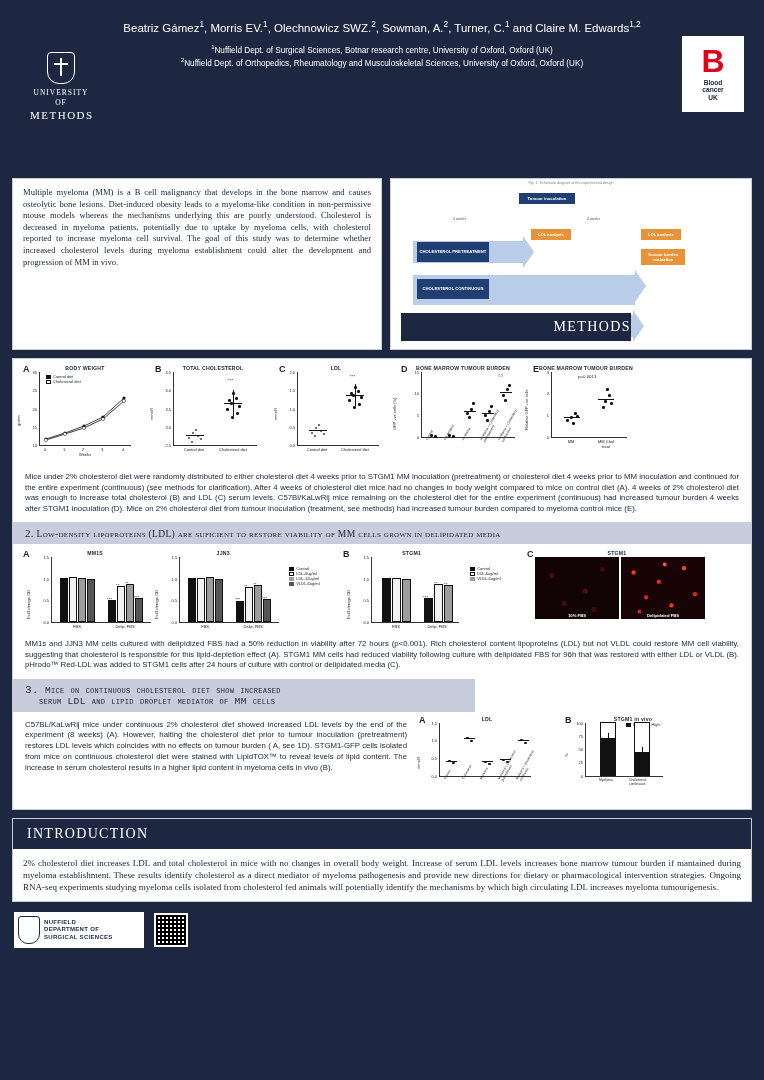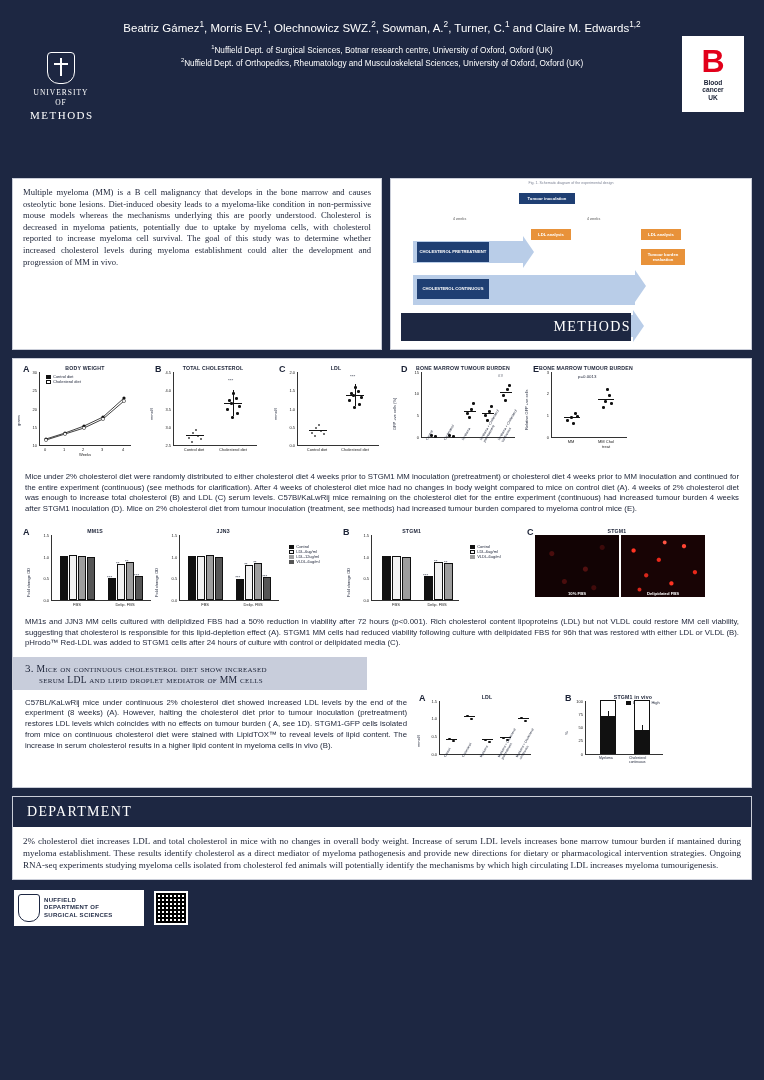--- a/index.html
+++ b/index.html
@@ -455,20 +455,24 @@
         <div style="position:relative;height:14px;">
           <span class="xtick" style="left:20px;top:1px;">MM</span>
           <span class="xtick" style="left:55px;top:1px;width:24px;">MM Chol treat</span>
         </div>
       </div>
     </div>
   </div>
 
   <div class="caption-text">Mice under 2% cholesterol diet were randomly distributed to either cholesterol diet 4 weeks prior to STGM1 MM inoculation (pretreatment) or cholesterol diet 4 weeks prior to MM inoculation and continued for the entire experiment (continuous) (see methods for clarification). After 4 weeks of cholesterol diet mice had no changes in body weight compared to mice on control diet (A). 4 weeks of 2% cholesterol diet was enough to increase total cholesterol (B) and LDL (C) serum levels. C57Bl/KaLwRij mice remaining on the cholesterol diet for the entire experiment (continuous) had increased tumour burden 4 weeks after STGM1 inoculation (D). Mice on 2% cholesterol diet from tumour inoculation (treatment, see methods) had increased tumour burden compared to myeloma control mice (E).</div>
 
+  <div class="sub-band">
+    <span class="num">2.</span>
+    <span>Low-density lipoproteins (LDL) are suficient to restore viability of MM cells grown in delipidated media</span>
+  </div>
 
   <div class="fig-row">
 
     <div class="fig" style="width:316px;display:flex;gap:4px;">
       <div class="lbl">A</div>
       <div style="width:130px;margin-left:12px;">
         <div class="ttl">MM1S</div>
         <div style="position:relative;margin-left:18px;">
           <div class="plot" style="width:100px;height:66px;position:relative;">
             <div class="axis-y">
@@ -597,21 +601,21 @@
             radial-gradient(circle at 22% 88%, #d9271b 0 1.4px, transparent 2.4px),
             #180405;"></div>
           <div class="tag">Delipidated FBS</div>
         </div>
       </div>
     </div>
   </div>
 
   <div class="caption-text">MM1s and JJN3 MM cells cultured with delipidized FBS had a 50% reduction in viability after 72 hours (p&lt;0.001). Rich cholesterol content lipoproteins (LDL) but not VLDL could restore MM cell viability, suggesting that cholesterol is responsible for this lipid-depletion effect (A). STGM1 MM cells had reduced viability following culture with delipidated FBS for 96h that was restored with either LDL or VLDL (B). pHrodo™ Red-LDL was added to STGM1 cells after 24 hours of culture with control or delipidated media (C).</div>
 
-  <div class="sub-band" style="width:354px;">
+  <div class="sub-band" style="width:462px;font-family:Liberation Mono, monospace;">
     <span class="num">3.</span>
     <span>Mice on continuous cholesterol diet show increased</span><br>
     <span style="margin-left:14px;">serum LDL and lipid droplet mediator of MM cells</span>
   </div>
 
   <div class="sec3row">
     <div class="sec3text">C57BL/KaLwRij mice under continuous 2% cholesterol diet showed increased LDL levels by the end of the experiment (8 weeks) (A). However, halting the cholesterol diet prior to tumour inoculation (pretreatment) restores LDL levels which coincides with no effects on tumour burden ( A, see 1D). STGM1-GFP cells isolated from mice on continuous cholesterol diet were stained with LipidTOX™ to reveal levels of lipid content. The increase in serum cholesterol results in a higher lipid content in myeloma cells in vivo (B).</div>
 
     <div class="fig" style="width:140px;">
       <div class="lbl">A</div>
@@ -678,21 +682,21 @@
         <div style="position:relative;height:20px;font-size:3.4px;font-family:'Liberation Sans',sans-serif;">
           <span style="position:absolute;left:14px;top:1px;">Myeloma</span>
           <span style="position:absolute;left:44px;top:1px;width:34px;">Cholesterol continuous</span>
         </div>
       </div>
     </div>
   </div>
 </div>
 
 <div class="concl">
-  <div class="band">DEPARTMENT</div>
+  <div class="band">INTRODUCTION</div>
   <div class="body-text" style="font-size:9px;">2% cholesterol diet increases LDL and total cholesterol in mice with no changes in overall body weight. Increase of serum LDL levels increases bone marrow tumour burden if mantained during myeloma establishment. These results identify cholesterol as a direct mediator of myeloma pathogenesis and provide new directions for dietary or pharmacological intervention strategies. Ongoing RNA-seq experiments studying myeloma cells isolated from cholesterol fed animals will potentially identify the mechanisms by which high circulating LDL increases myeloma tumourigenesis.</div>
 </div>
 
 <div class="footer">
   <div class="nuff">
     <div class="crest"></div>
     <div class="txt">
       <div>NUFFIELD</div>
       <div>DEPARTMENT OF</div>
       <div>SURGICAL SCIENCES</div>

